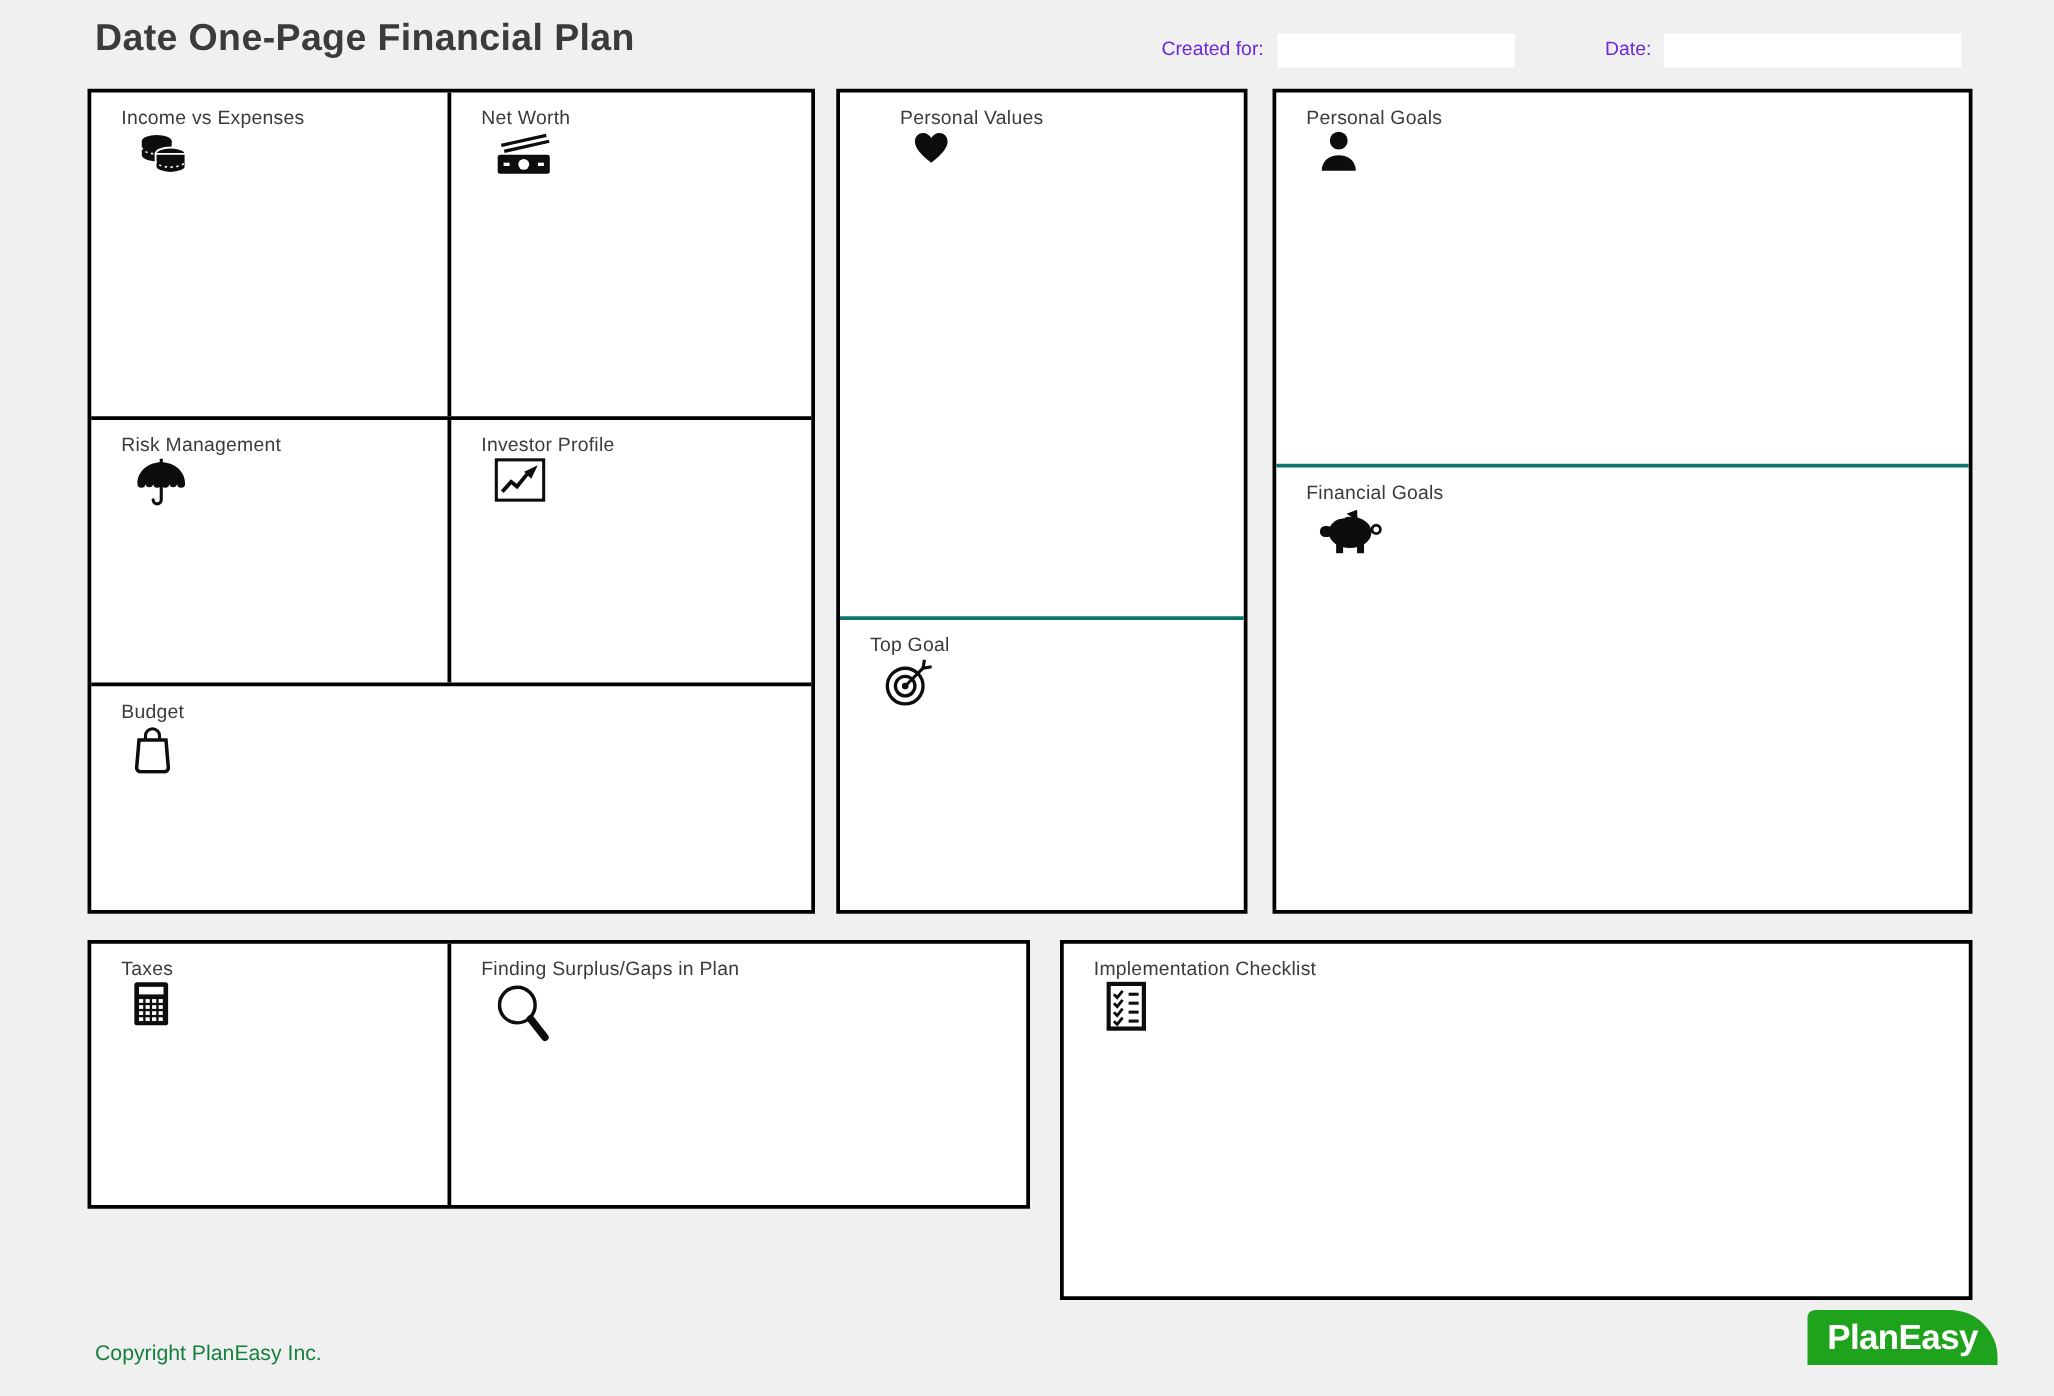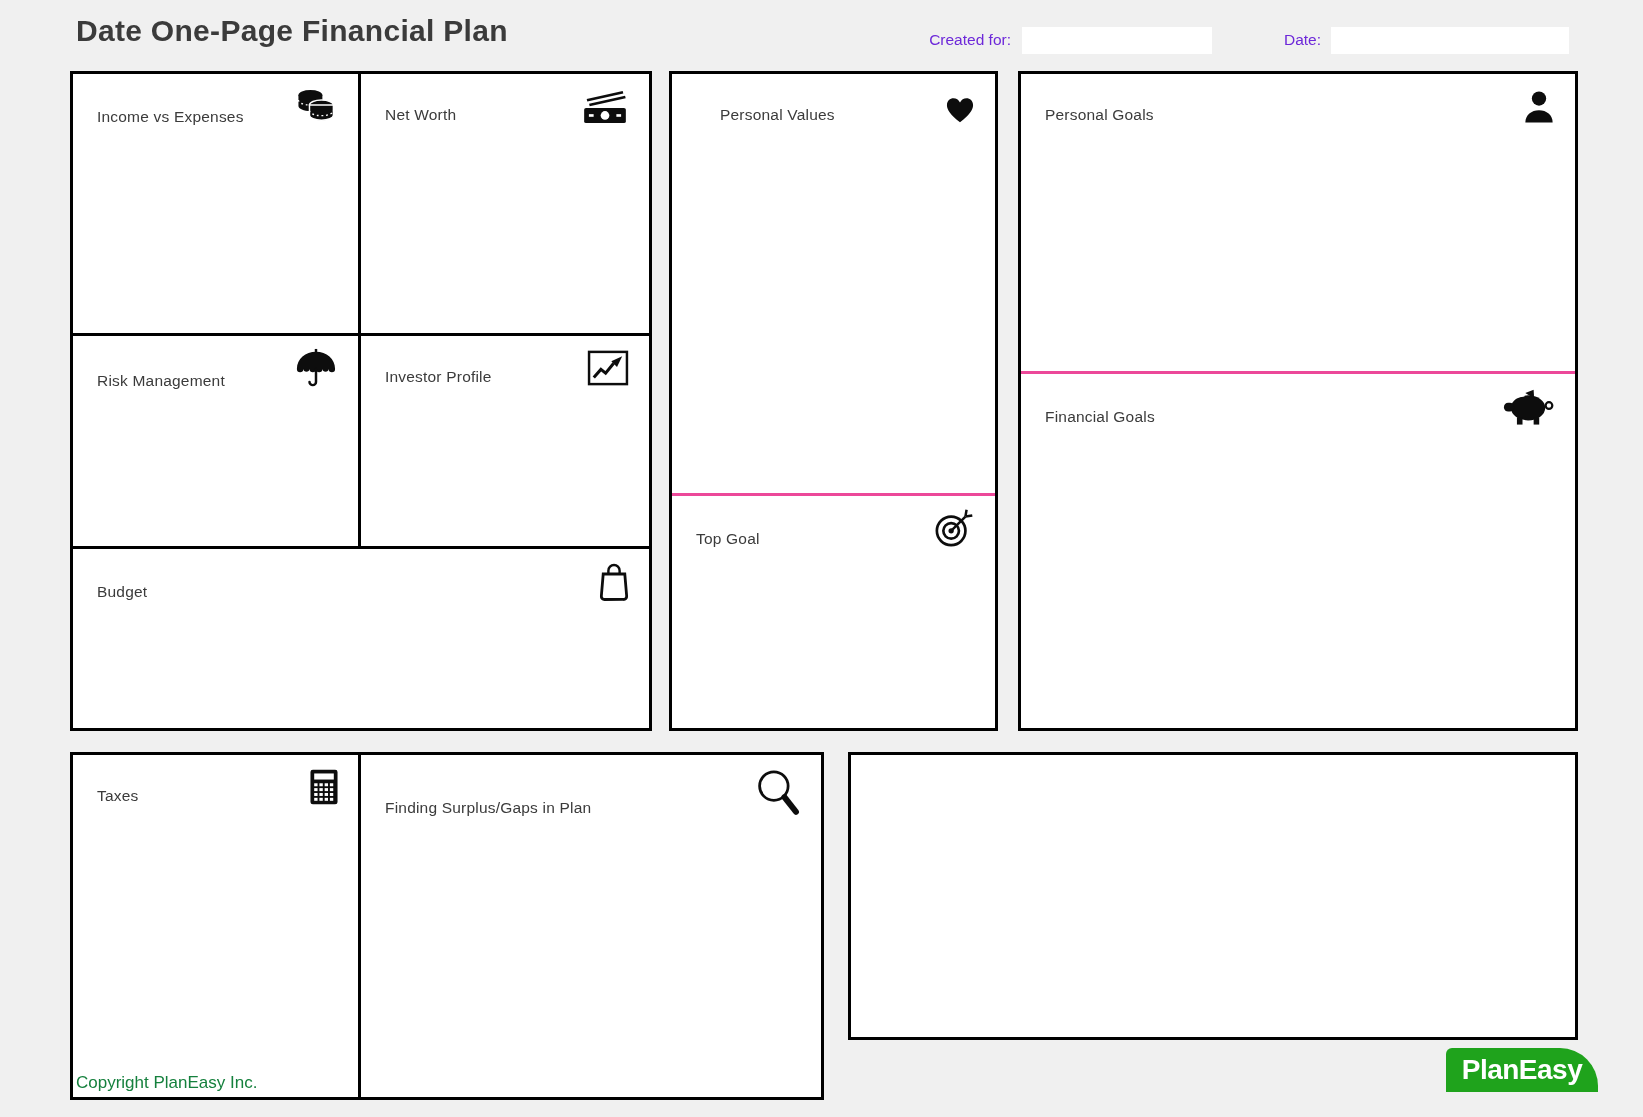--- a/index.html
+++ b/index.html
@@ -25,39 +25,39 @@
   #created-for-input{ left:1022px; width:190px; }
   #date-input{ left:1331px; width:238px; }
 
   .panel{
     position:absolute; background:#ffffff;
     border:3px solid #000; display:flex; flex-direction:column;
   }
   #left-panel   { left:70px;   top:71px;  width:582px; height:660px; }
   #middle-panel { left:669px;  top:71px;  width:329px; height:660px; }
   #right-panel  { left:1018px; top:71px;  width:560px; height:660px;gap:16px; }
-  #bottom-left-panel  { left:70px;  top:752px; width:754px; height:348px; }
+  #bottom-left-panel  { left:70px;  top:752px; width:754px; height:215px; }
   #bottom-right-panel { left:848px; top:752px; width:730px; height:288px; }
 
   .row{ display:flex; }
   .row-divide{ border-top:3px solid #000; }
   #left-panel .r1{ height:259px; }
   #left-panel .r2{ height:182px; }
   #left-panel .r3{ flex:1; }
   .cell{ flex:1; display:flex; flex-direction:column; }
   .cell.split{ flex:none; width:288px; border-right:3px solid #000; }
   .sec{ display:flex; flex-direction:column; }
   #middle-panel .sec-top{ height:419px;margin-left:24px; }
   #right-panel  .sec-top{ height:281px; }
-  .sec-bottom{ flex:1; border-top:3px solid #ec4899; }
+  .sec-bottom{ flex:1; border-top:3px solid #0f766e; }
   #bottom-left-panel .row{ flex:1; }
 
   .cell-head{
-    display:flex; justify-content:space-between; align-items:flex-end;
-    padding:12px 20px 0 24px; min-height:50px;
+    display:flex; justify-content:space-between; align-items:flex-start;
+    padding:12px 20px 0 24px; min-height:50px;flex-direction:column;
   }
   .label{ font-size:15.5px; color:#3b3b3b; letter-spacing:.2px; white-space:nowrap; }
   .icon{ flex:none; margin-left:10px; }
   .icon svg{ display:block; }
   .write-area{ flex:1; }
 
   .copyright{ position:absolute; left:76px; top:1073px; font-size:17px; color:#15803d; }
   .logo{
     position:absolute; left:1446px; top:1048px; width:152px; height:44px;
     background:#1fa31c; border-radius:6px 38px 0 0;
@@ -257,20 +257,40 @@
           </svg>
         </span>
       </div>
       <div class="write-area"></div>
     </div>
   </div>
 </section>
 
 <section class="panel" id="bottom-right-panel">
   <div class="sec" style="flex:1">
+    <div class="cell-head">
+      <span class="label">Implementation Checklist</span>
+      <span class="icon">
+        <svg width="32" height="40" viewBox="0 0 34 42">
+          <rect x="2" y="2" width="30" height="38" fill="#fff" stroke="#0d0d0d" stroke-width="3.6"></rect>
+          <g stroke="#0d0d0d" stroke-width="2.4" fill="none">
+            <path d="M6.5 10.9 l2.8 2.8 4.6 -5.8"></path>
+            <path d="M6.5 18.5 l2.8 2.8 4.6 -5.8"></path>
+            <path d="M6.5 26.1 l2.8 2.8 4.6 -5.8"></path>
+            <path d="M6.5 33.7 l2.8 2.8 4.6 -5.8"></path>
+          </g>
+          <g fill="#0d0d0d">
+            <rect x="19" y="9.5" width="8.5" height="2.6"></rect>
+            <rect x="19" y="17.1" width="8.5" height="2.6"></rect>
+            <rect x="19" y="24.7" width="8.5" height="2.6"></rect>
+            <rect x="19" y="32.3" width="8.5" height="2.6"></rect>
+          </g>
+        </svg>
+      </span>
+    </div>
     <div class="write-area"></div>
   </div>
 </section>
 
 <div class="copyright">Copyright PlanEasy Inc.</div>
 <div class="logo">
   <span>PlanEasy</span>
 </div>
 
 </body></html>

